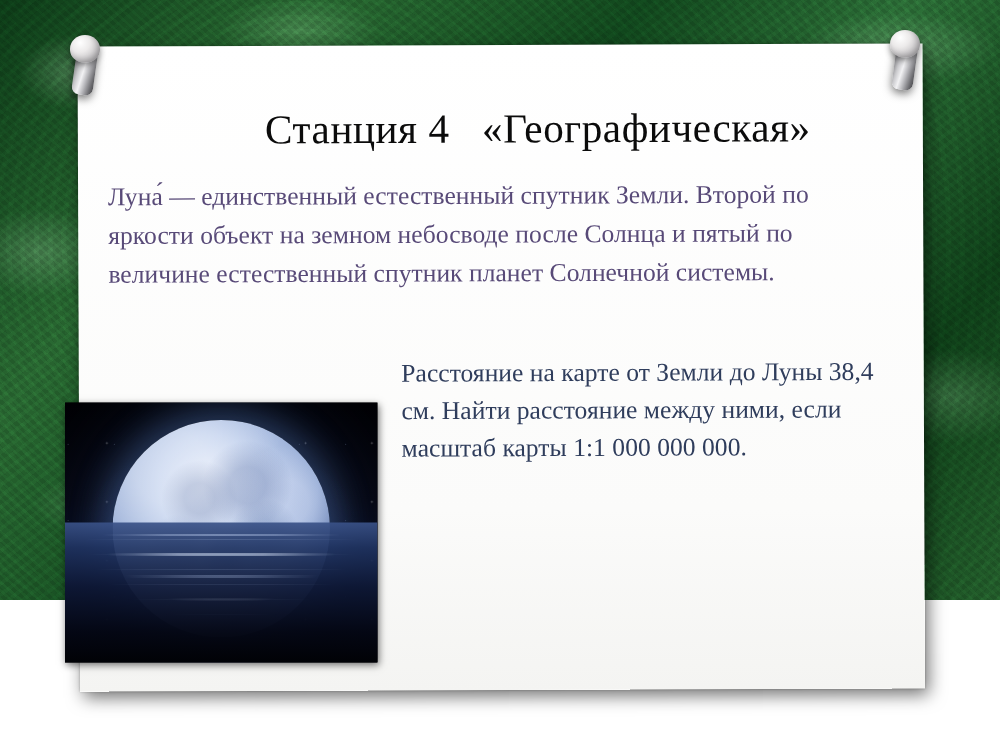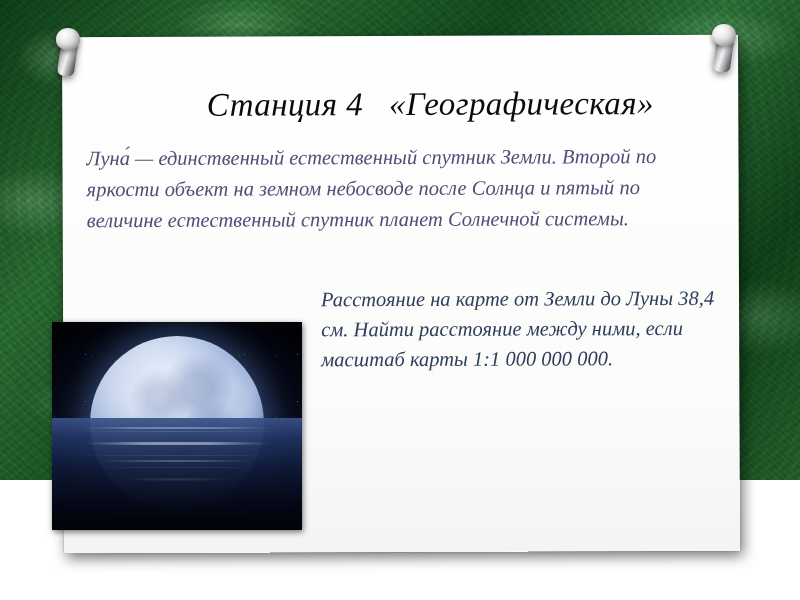--- a/index.html
+++ b/index.html
@@ -29,21 +29,20 @@
       radial-gradient(ellipse 90px 52px at 95% 66%, rgba(150,205,150,.24), rgba(150,205,150,0) 72%),
       radial-gradient(ellipse 100px 38px at 12% 84%,rgba(170,218,170,.26), rgba(170,218,170,0) 70%),
       radial-gradient(ellipse 85px 46px at 44% 92%, rgba(190,230,190,.20), rgba(190,230,190,0) 72%),
       radial-gradient(ellipse 95px 40px at 70% 78%, rgba(155,208,155,.22), rgba(155,208,155,0) 70%),
       radial-gradient(ellipse 60px 30px at 88% 96%, rgba(175,220,175,.20), rgba(175,220,175,0) 72%),
       radial-gradient(ellipse 55px 28px at 50% 34%, rgba(120,180,120,.18), rgba(120,180,120,0) 70%),
       radial-gradient(ellipse 65px 32px at 36% 70%, rgba(210,240,210,.14), rgba(210,240,210,0) 70%),
       linear-gradient(128deg, #0d3d18 0%, #2a6b33 22%, #124a1e 44%, #2d7038 62%, #0f4119 82%, #245f2c 100%);
     background-blend-mode: screen, screen, screen, screen, screen, screen, screen,
                            screen, screen, screen, screen, screen, screen, screen, normal;
-    font-style: italic;
   }
   
   #slide::after {
     content: "";
     position: absolute;
     inset: 0;
     pointer-events: none;
     background-image:
       repeating-linear-gradient(42deg,  rgba(255,255,255,.05) 0 2px, rgba(0,0,0,.05) 2px 5px),
       repeating-linear-gradient(-37deg, rgba(255,255,255,.04) 0 3px, rgba(0,0,0,.06) 3px 7px),

